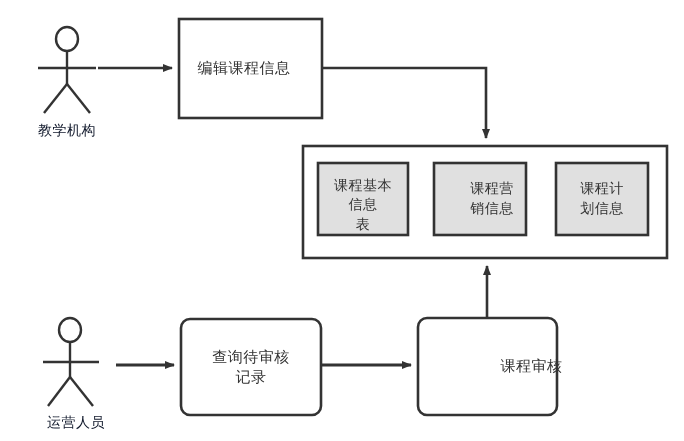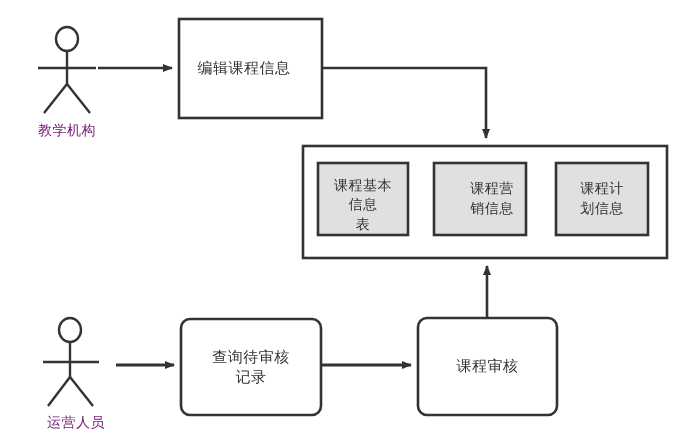--- a/index.html
+++ b/index.html
@@ -37,21 +37,21 @@
     white-space: pre-line;
     pointer-events: none;
   }
   .store-label {
     font-size: 14px;
     line-height: 1.4;
   }
   .actor-label {
     position: absolute;
     text-align: center;
-    color: #701a75;
+    color: #0f172a;
     font-size: 14px;
     letter-spacing: 0.5px;
   }
 </style>
 </head>
 <body>
 
 <div id="canvas">
 
   <svg id="diagram-svg" viewBox="0 0 684 441">
@@ -118,19 +118,19 @@
 
   <div class="node-label store-label" style="left:434px; top:163px; width:116px; height:72px;">课程营
 销信息</div>
 
   <div class="node-label store-label" style="left:556px; top:163px; width:92px; height:72px;">课程计
 划信息</div>
 
   <div class="node-label" style="left:181px; top:319px; width:140px; height:96px;">查询待审核
 记录</div>
 
-  <div class="node-label" style="left:418px; top:318px; width:139px; height:97px;">课程审核</div>
+  <div class="node-label" style="left:418px; top:318px; width:139px; height:97px;padding-left:44px;">课程审核</div>
 
   <div class="actor-label" style="left:12px; top:122px; width:110px;">教学机构</div>
 
   <div class="actor-label" style="left:21px; top:414px; width:110px;">运营人员</div>
 
 </div>
 
 </body></html>

